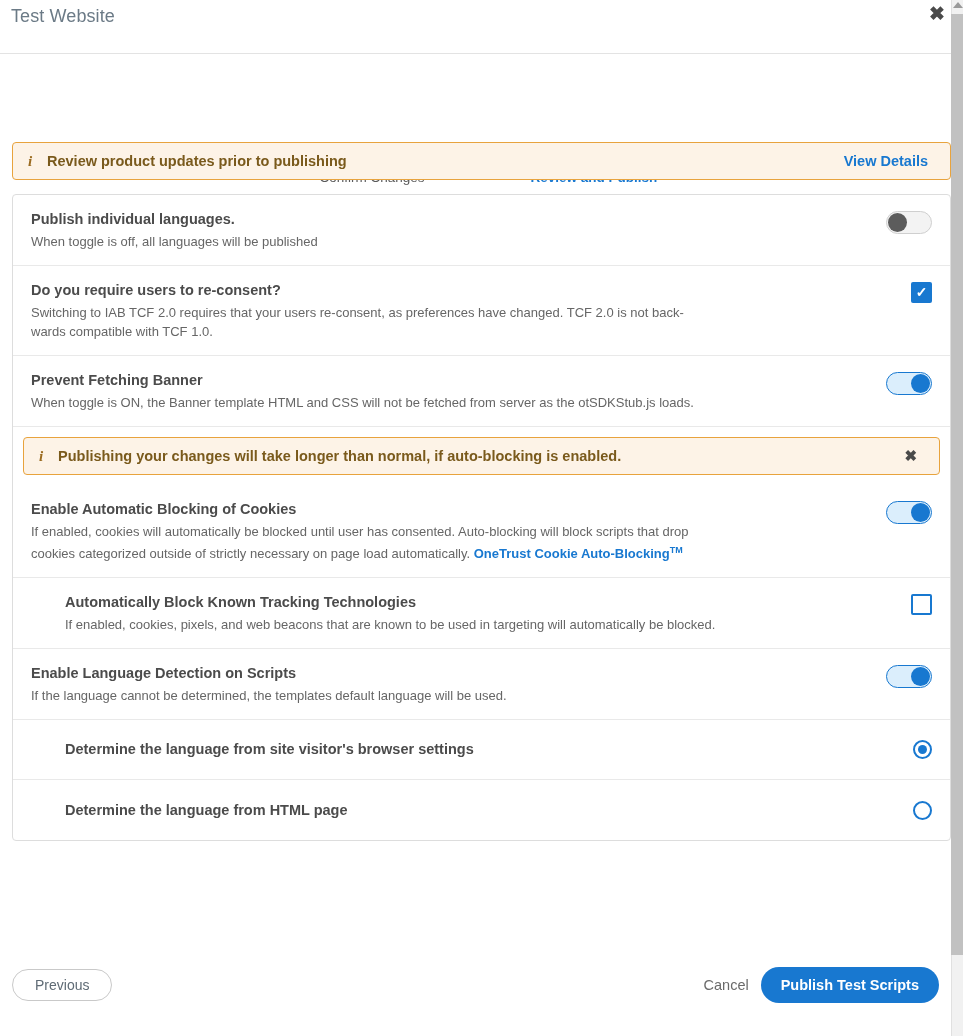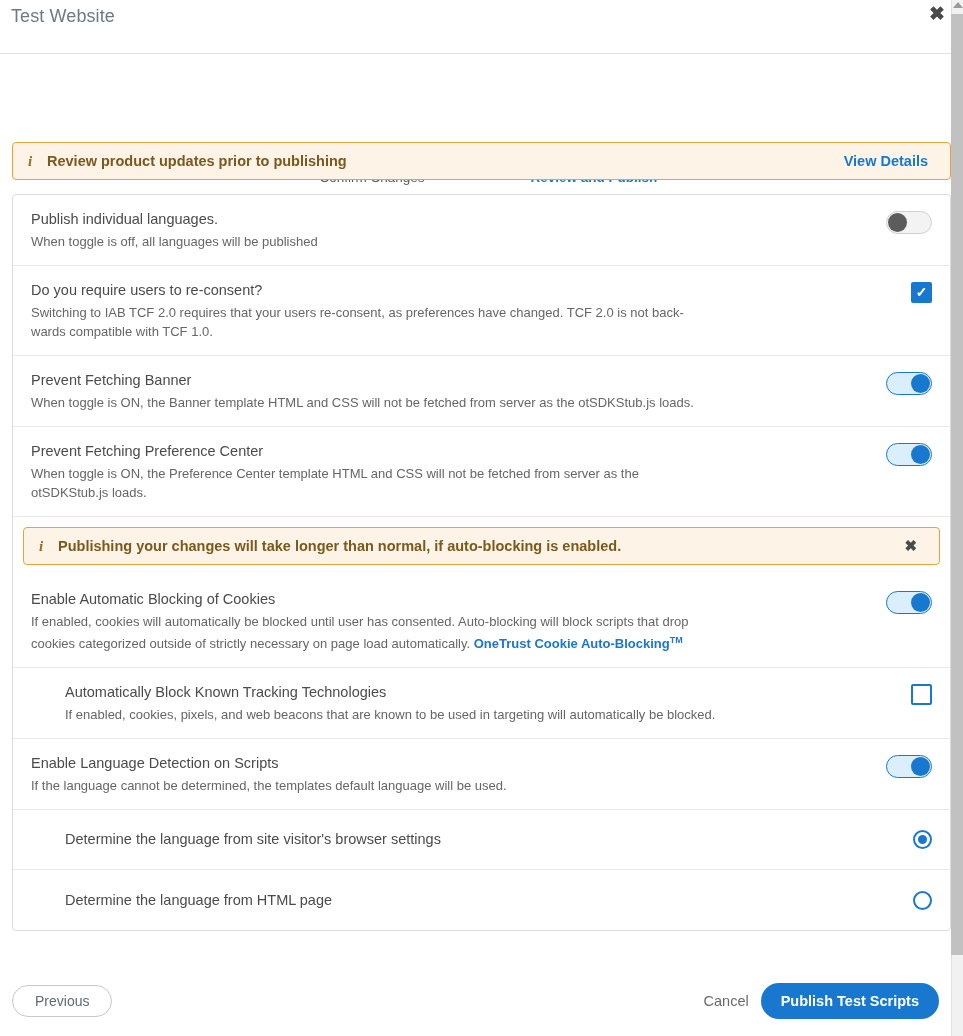--- a/index.html
+++ b/index.html
@@ -161,21 +161,21 @@
     min-height: 56px;
   }
   .row:last-child { border-bottom: none; }
   .row.indent .row-text { padding-left: 34px; }
   .row.nodesc { align-items: center; }
 
   .row-text { flex: 1; padding-right: 30px; }
 
   .row-title {
     font-size: 14.5px;
-    font-weight: normal;
+    font-weight: bold;
     color: #4b4b4b;
     line-height: 20px;
     margin-bottom: 3px;
   }
   .row-desc {
     font-size: 13px;
     color: #666666;
     line-height: 19px;
     max-width: 680px;
   }
@@ -271,21 +271,21 @@
   
   .card .alert {
     margin: 10px 10px 10px 10px;
   }
   .card-divider-wrap { padding: 0; }
 
   
   .footer {
     position: absolute;
     left: 0;
-    bottom: 0;
+    bottom: 16px;
     width: 951px;
     height: 70px;
     display: flex;
     align-items: center;
     padding: 0 12px;
     background: #ffffff;
   }
   .btn-prev {
     border: 1px solid #c9c9c9;
     background: #ffffff;
@@ -404,29 +404,20 @@
     <div class="row">
       <div class="row-text">
         <div class="row-title">Prevent Fetching Banner</div>
         <div class="row-desc">When toggle is ON, the Banner template HTML and CSS will not be fetched from server as the otSDKStub.js loads.</div>
       </div>
       <div class="row-ctl">
         <div class="toggle on"></div>
       </div>
     </div>
 
-    <div class="row">
-      <div class="row-text">
-        <div class="row-title">Prevent Fetching Preference Center</div>
-        <div class="row-desc">When toggle is ON, the Preference Center template HTML and CSS will not be fetched from server as the otSDKStub.js loads.</div>
-      </div>
-      <div class="row-ctl">
-        <div class="toggle on"></div>
-      </div>
-    </div>
 
     <div class="card-divider-wrap">
       <div class="alert">
         <div class="alert-i">i</div>
         <div class="alert-msg">Publishing your changes will take longer than normal, if auto-blocking is enabled.</div>
         <div class="alert-close">✖</div>
       </div>
     </div>
 
     <div class="row">

